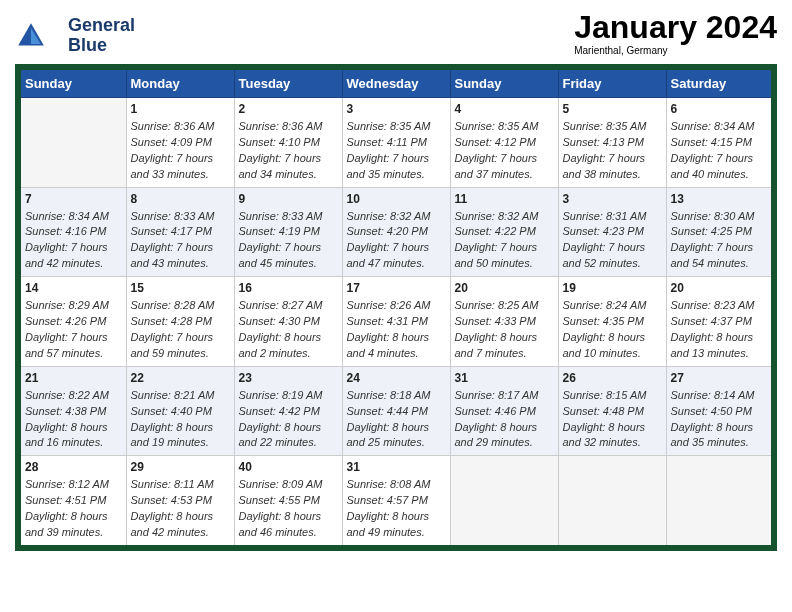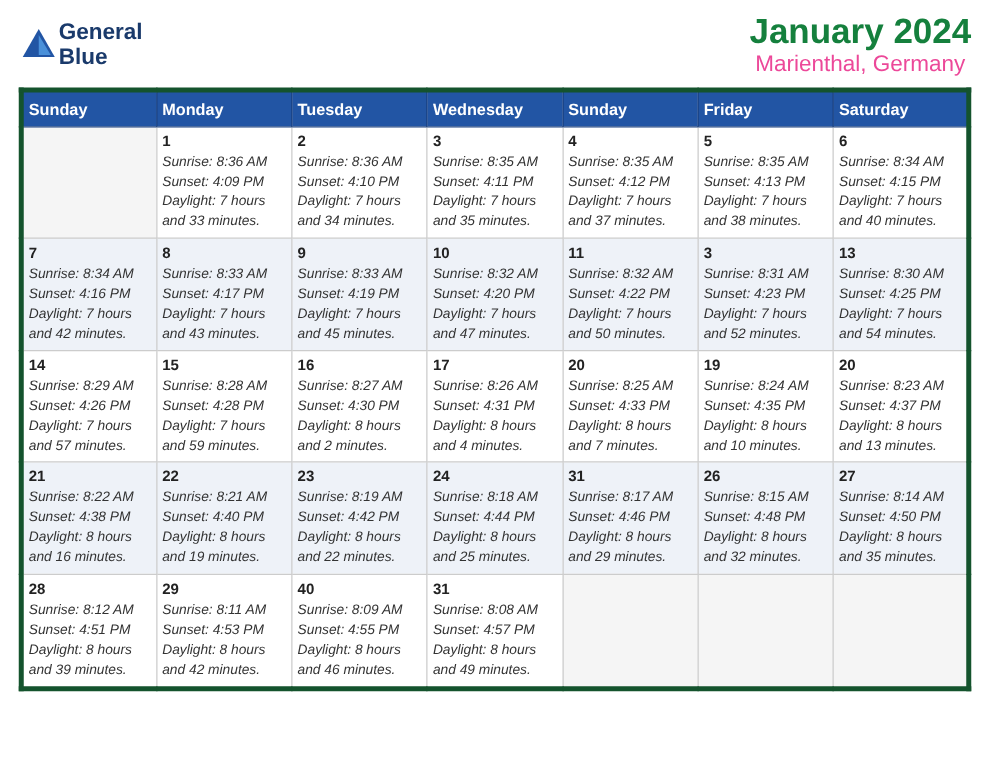--- a/index.html
+++ b/index.html
@@ -18,51 +18,51 @@
     }
     .header {
       display: flex;
       justify-content: space-between;
       align-items: flex-start;
       margin-bottom: 8px;
     }
     .logo {
       display: flex;
       align-items: center;
-      gap: 0;
+      gap: 21px;
       margin-top: 6px;
     }
     .logo-text {
       font-size: 18px;
       font-weight: bold;
       color: #1a3a6b;
       line-height: 1.1;
     }
     .logo-icon {
       width: 32px;
       height: 32px;
     }
     .title-block {
       text-align: right;
     }
     .month-title {
-      font-size: 28px;
-      font-weight: bold;
-      color: #15803d;
+      font-size: 32px;
+      font-weight: bold;
+      color: #000000;
       line-height: 1.1;
     }
     .location {
-      font-size: 18px;
-      color: #ec4899;
-      text-align: center;
+      font-size: 10px;
+      color: #000000;
+      text-align: left;
     }
     .calendar {
       width: 100%;
       border-collapse: collapse;
-      border: 4px solid #14532d;
+      border: 6px solid #14532d;
     }
     .calendar th {
       background: #2255a4;
       color: #fff;
       font-size: 13px;
       font-weight: bold;
       padding: 6px 4px;
       text-align: left;
       border: 1px solid #1a4080;
     }

